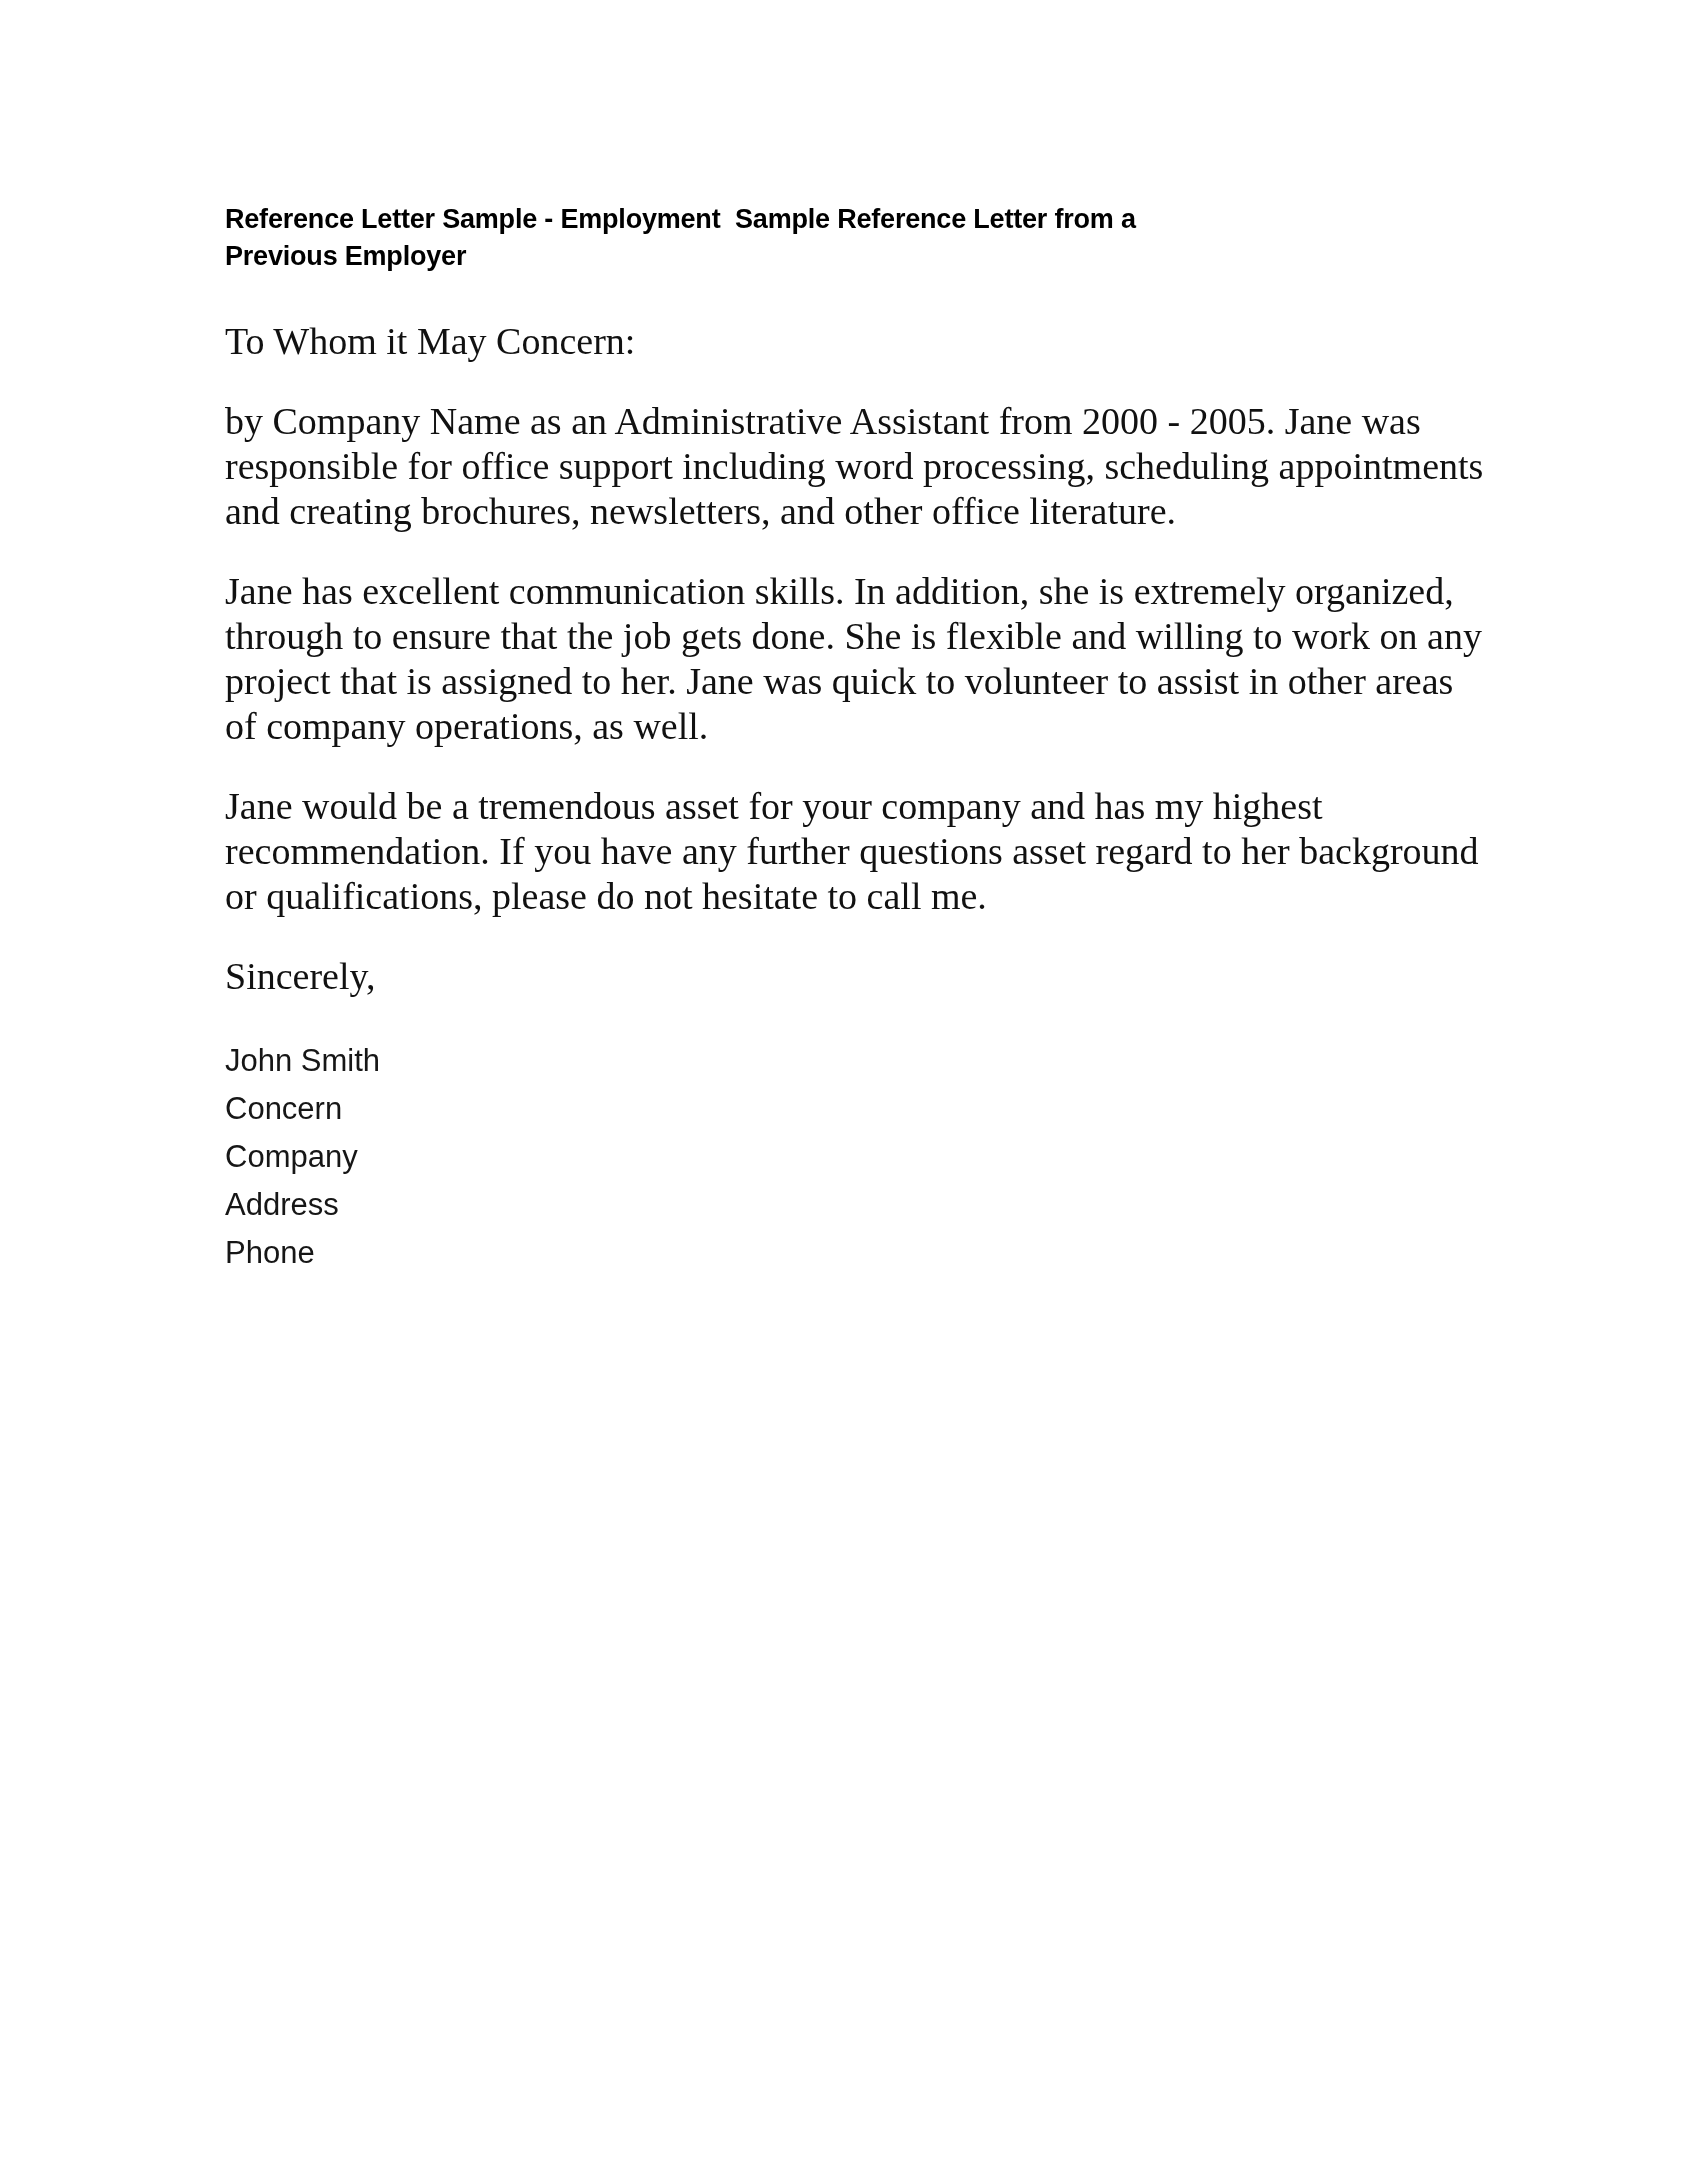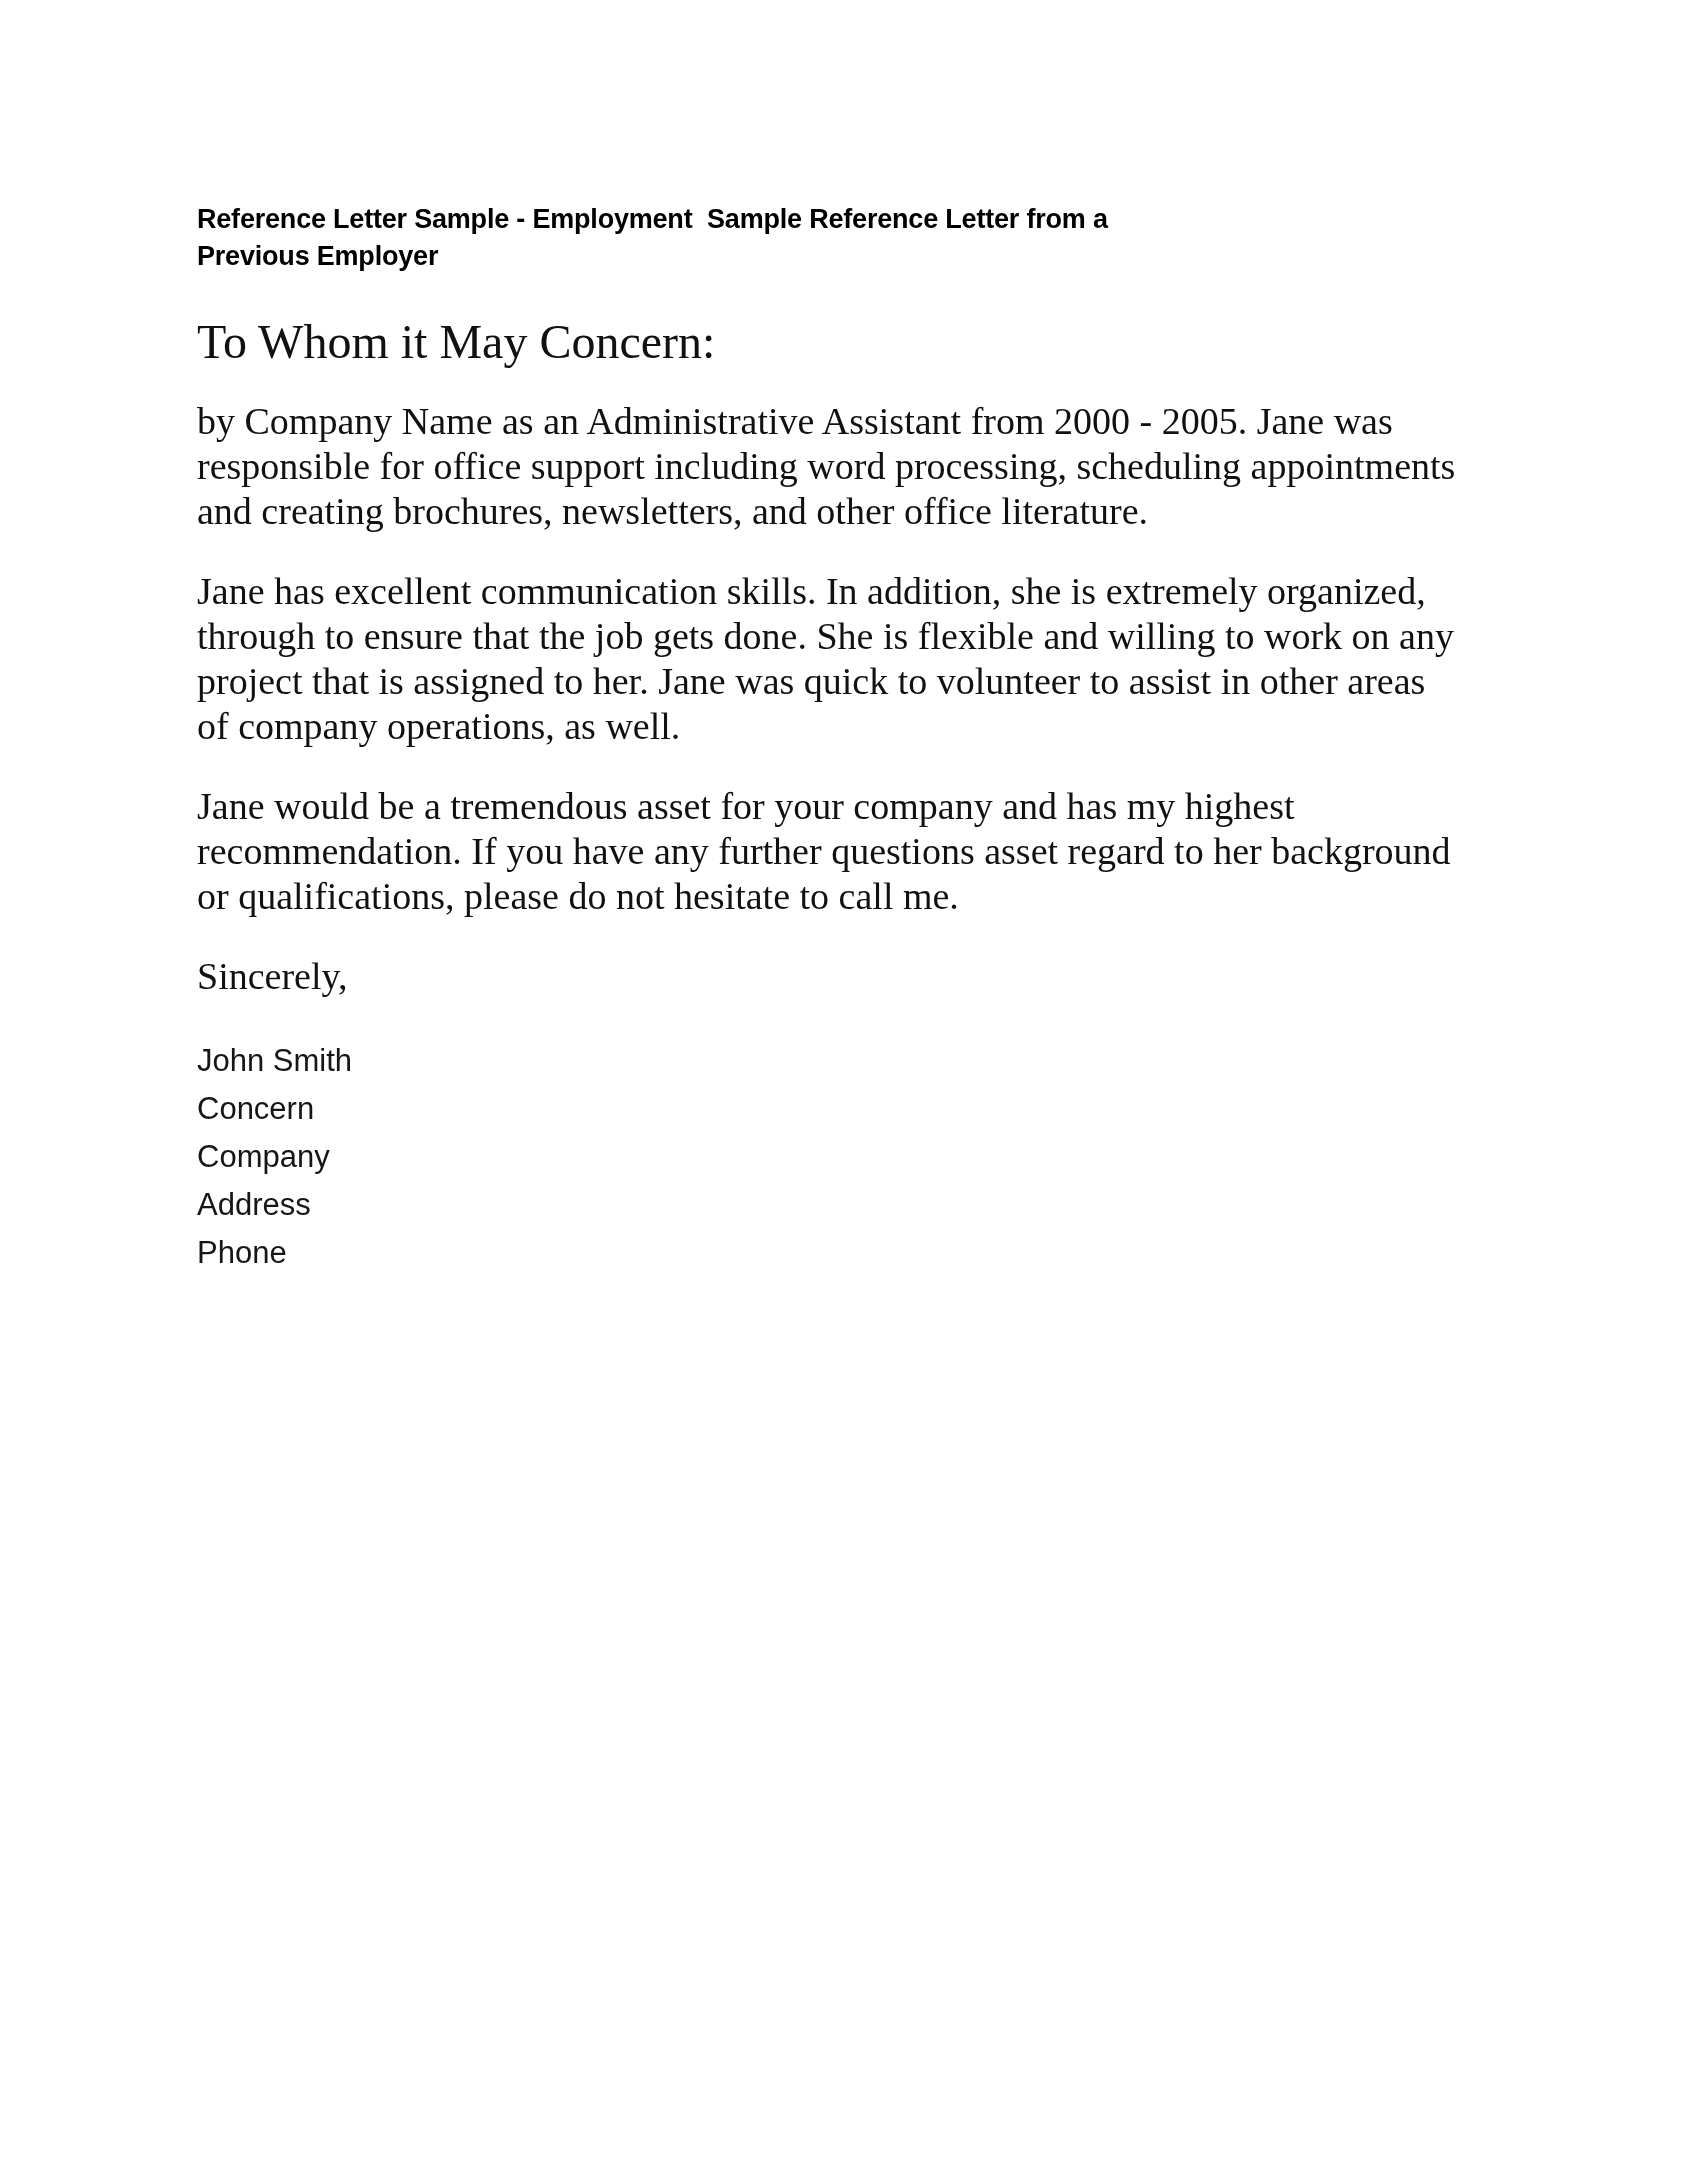--- a/index.html
+++ b/index.html
@@ -10,36 +10,37 @@
     height: 2184px;
     overflow: hidden;
   }
 
   .page {
     width: 1356px;
     height: 2184px;
     background: #ffffff;
     padding: 201px 197px 0 197px;
     position: relative;
+    margin-left: 28px;
   }
 
   .doc-title {
     font-family: "Liberation Sans", "DejaVu Sans", sans-serif;
     font-weight: bold;
     font-size: 27px;
     line-height: 37px;
     letter-spacing: -0.2px;
     color: #000000;
     white-space: pre-wrap; 
   }
 
   .salutation {
     margin-top: 44px;
     font-family: "Liberation Serif", "DejaVu Serif", serif;
-    font-size: 48px;
+    font-size: 38px;
     line-height: 45px;
     color: #111111;
   }
 
   .body-paragraph {
     margin-top: 35px;
     font-family: "Liberation Serif", "DejaVu Serif", serif;
     font-size: 38px;
     line-height: 45px;
     color: #111111;

